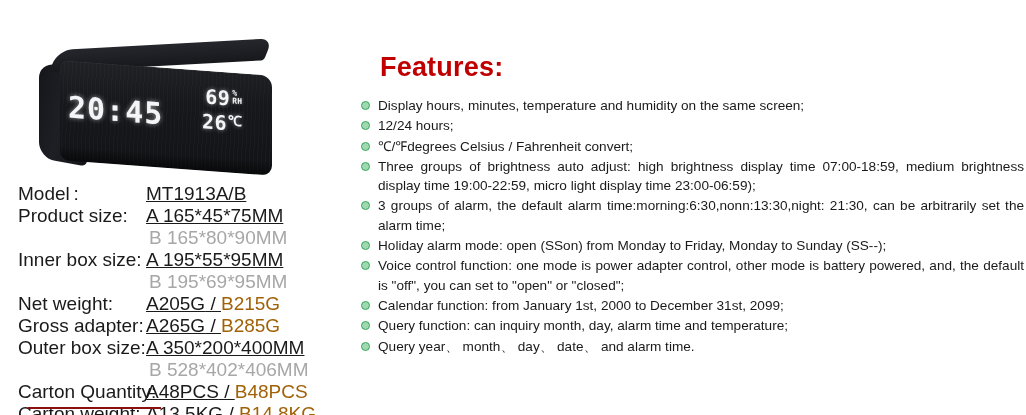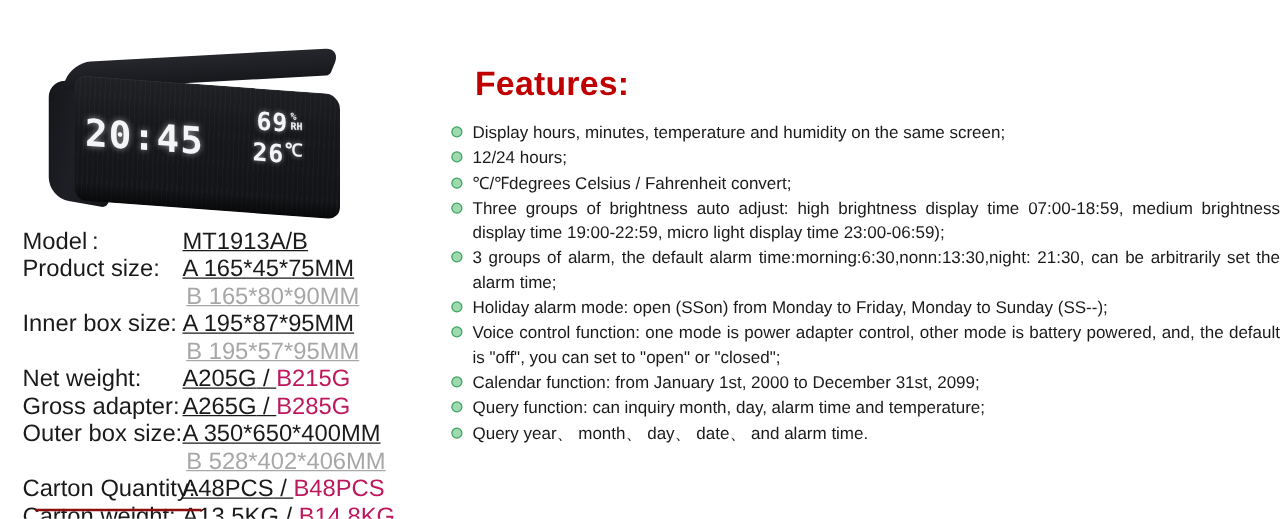--- a/index.html
+++ b/index.html
@@ -167,31 +167,30 @@
     width: 128px;
     flex: 0 0 128px;
     color: #1a1a1a;
     white-space: nowrap;
   }
   .spec-value {
     flex: 1;
     white-space: nowrap;
   }
   .spec-value .v-a { color: #1a1a1a; text-decoration: underline; }
-  .spec-value .v-b { color: #be185d; }
+  .spec-value .v-b { color: #a16207; }
   .spec-sub {
     display: flex;
     min-height: 18.5px;
   }
   .spec-sub .pad { width: 128px; flex: 0 0 128px; }
   .spec-sub .v-b {
     color: #a7a7a7;
     padding-left: 3px;
     white-space: nowrap;
-    text-decoration: underline;
   }
   #red-underline {
     position: absolute;
     left: 28px;
     top: 407px;
     width: 133px;
     height: 2px;
     background: #8c0f10;
   }
 
@@ -283,37 +282,37 @@
       <div class="spec-row">
         <div class="spec-label">Product size:</div>
         <div class="spec-value"><span class="v-a">A 165*45*75MM</span></div>
       </div>
       <div class="spec-sub">
         <div class="pad"></div>
         <div class="v-b">B 165*80*90MM</div>
       </div>
       <div class="spec-row">
         <div class="spec-label">Inner box size:</div>
-        <div class="spec-value"><span class="v-a">A 195*87*95MM</span></div>
+        <div class="spec-value"><span class="v-a">A 195*55*95MM</span></div>
       </div>
       <div class="spec-sub">
         <div class="pad"></div>
-        <div class="v-b">B 195*57*95MM</div>
+        <div class="v-b">B 195*69*95MM</div>
       </div>
       <div class="spec-row">
         <div class="spec-label">Net weight:</div>
         <div class="spec-value"><span class="v-a">A205G</span><span class="v-a"> / </span><span class="v-b">B215G</span></div>
       </div>
       <div class="spec-row">
         <div class="spec-label">Gross adapter:</div>
         <div class="spec-value"><span class="v-a">A265G</span><span class="v-a"> / </span><span class="v-b">B285G</span></div>
       </div>
       <div class="spec-row">
         <div class="spec-label">Outer box size:</div>
-        <div class="spec-value"><span class="v-a">A 350*650*400MM</span></div>
+        <div class="spec-value"><span class="v-a">A 350*200*400MM</span></div>
       </div>
       <div class="spec-sub">
         <div class="pad"></div>
         <div class="v-b">B 528*402*406MM</div>
       </div>
       <div class="spec-row">
         <div class="spec-label">Carton Quantity:</div>
         <div class="spec-value"><span class="v-a">A48PCS</span><span class="v-a"> / </span><span class="v-b">B48PCS</span></div>
       </div>
       <div class="spec-row">

